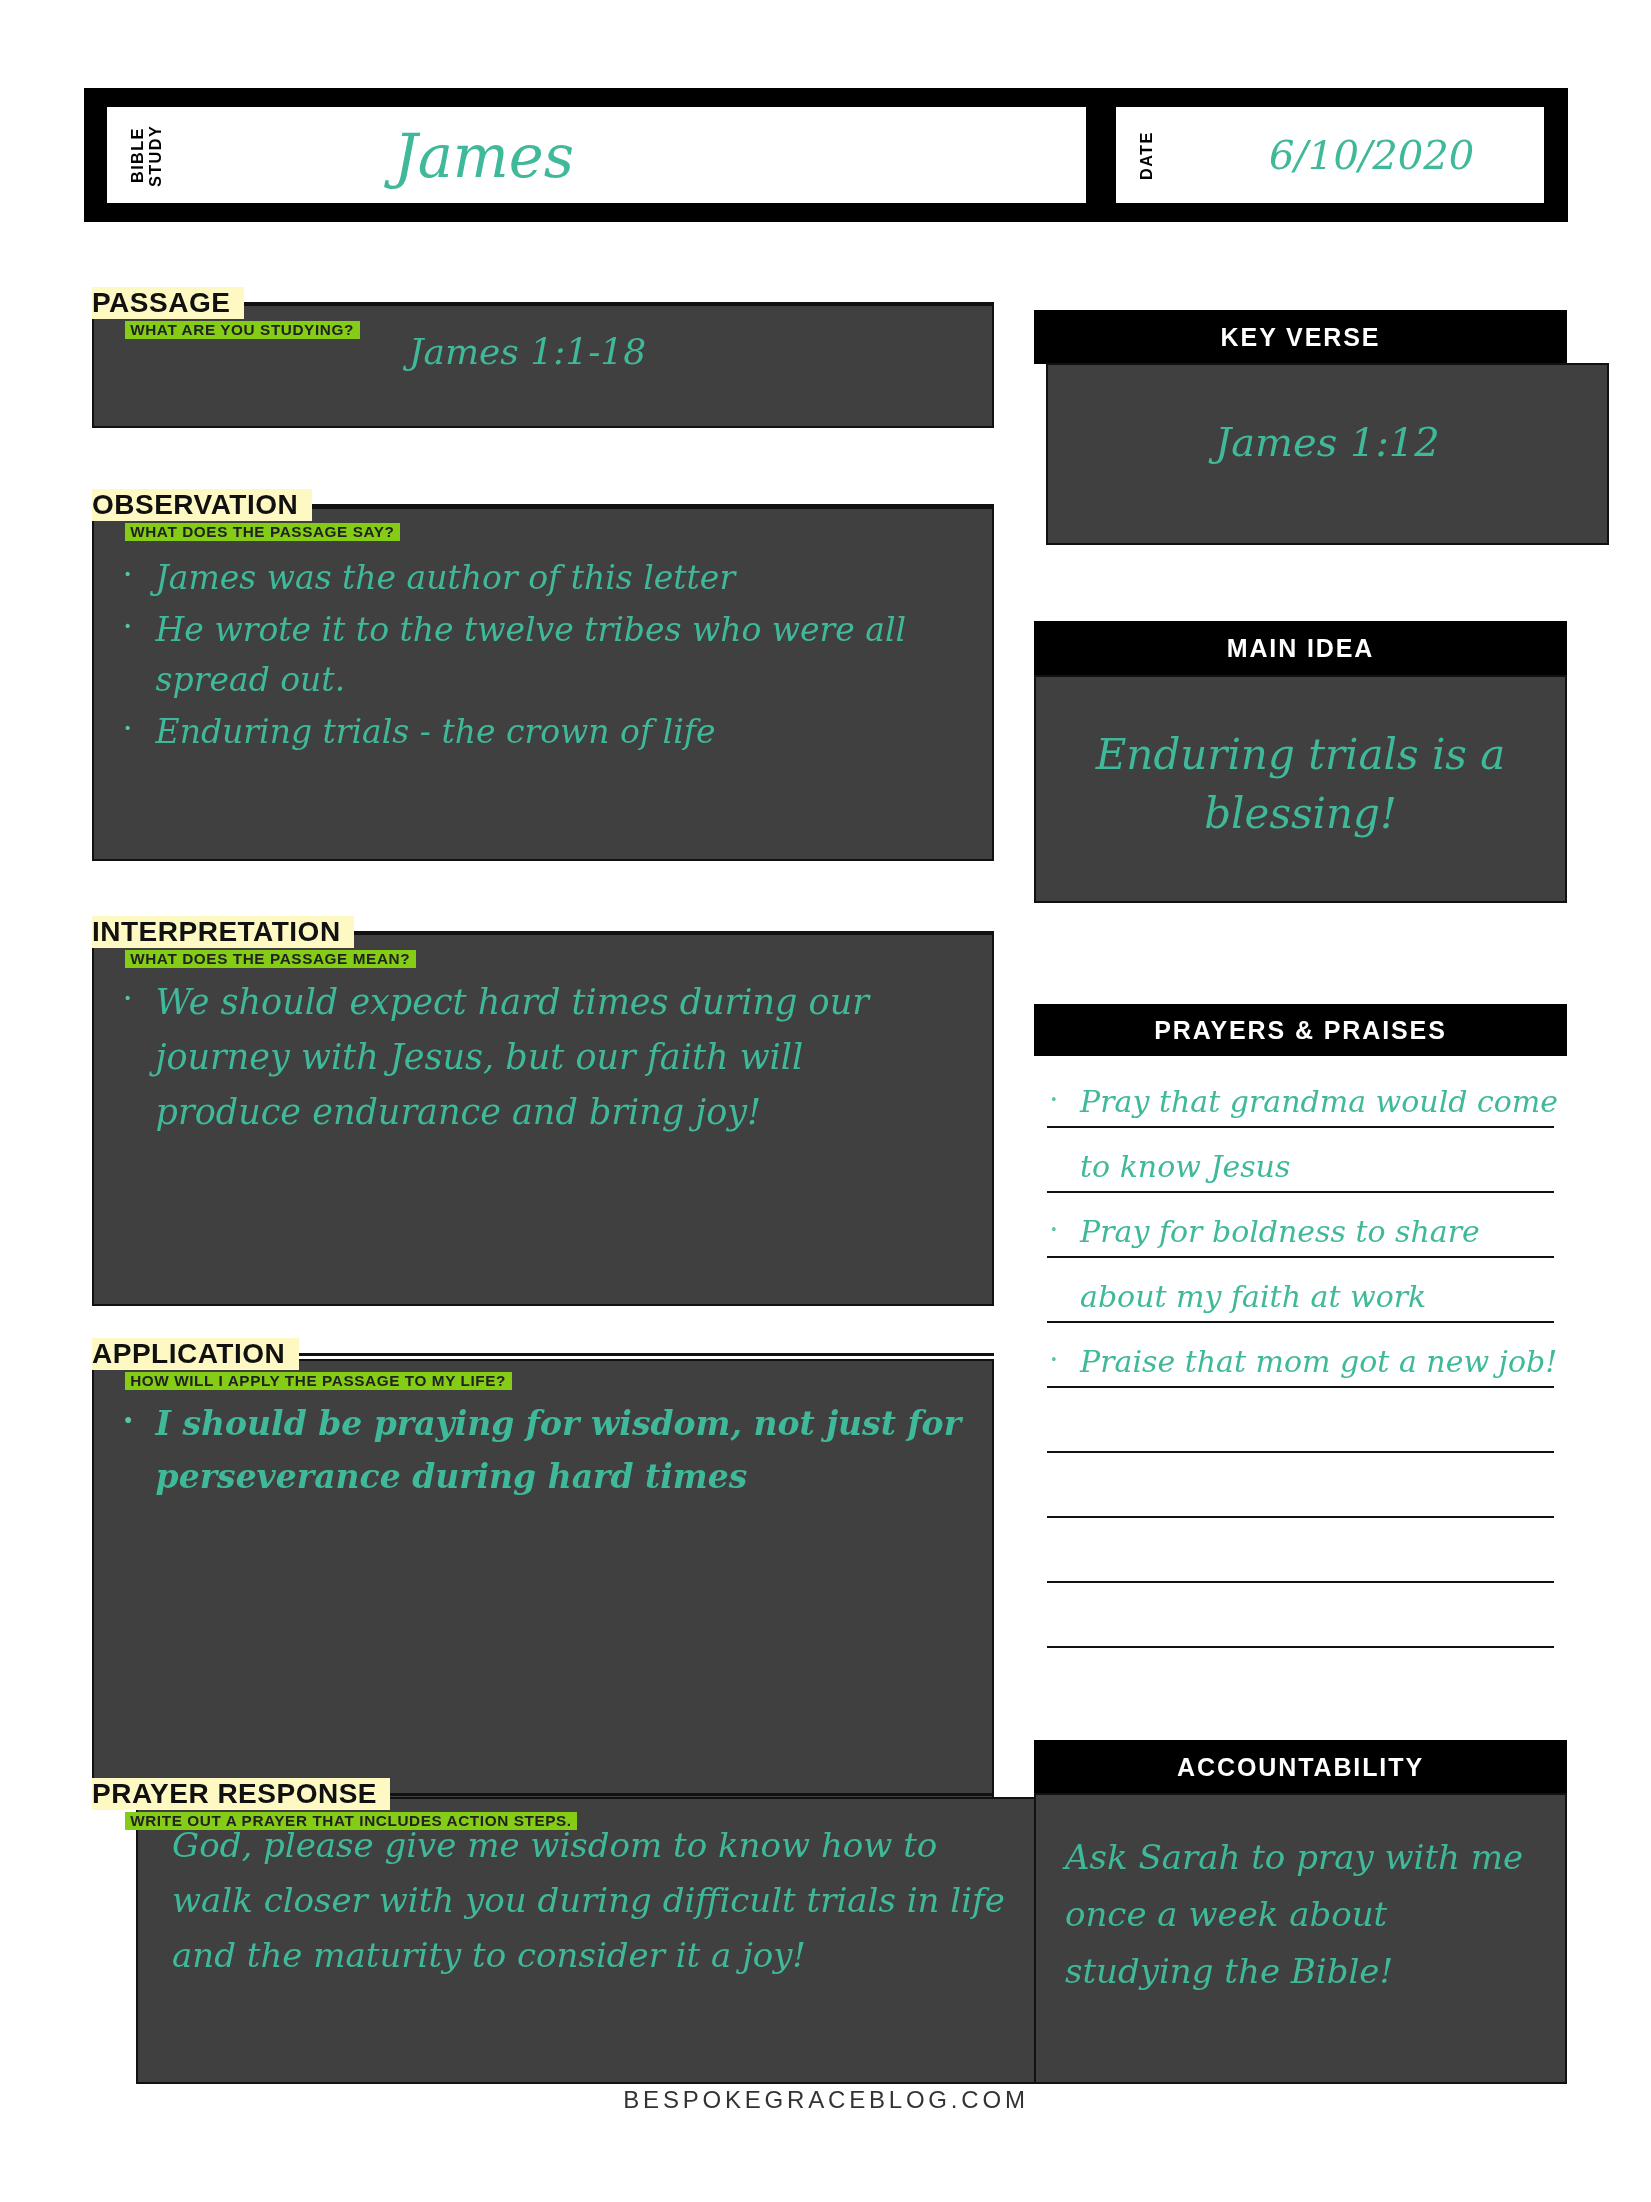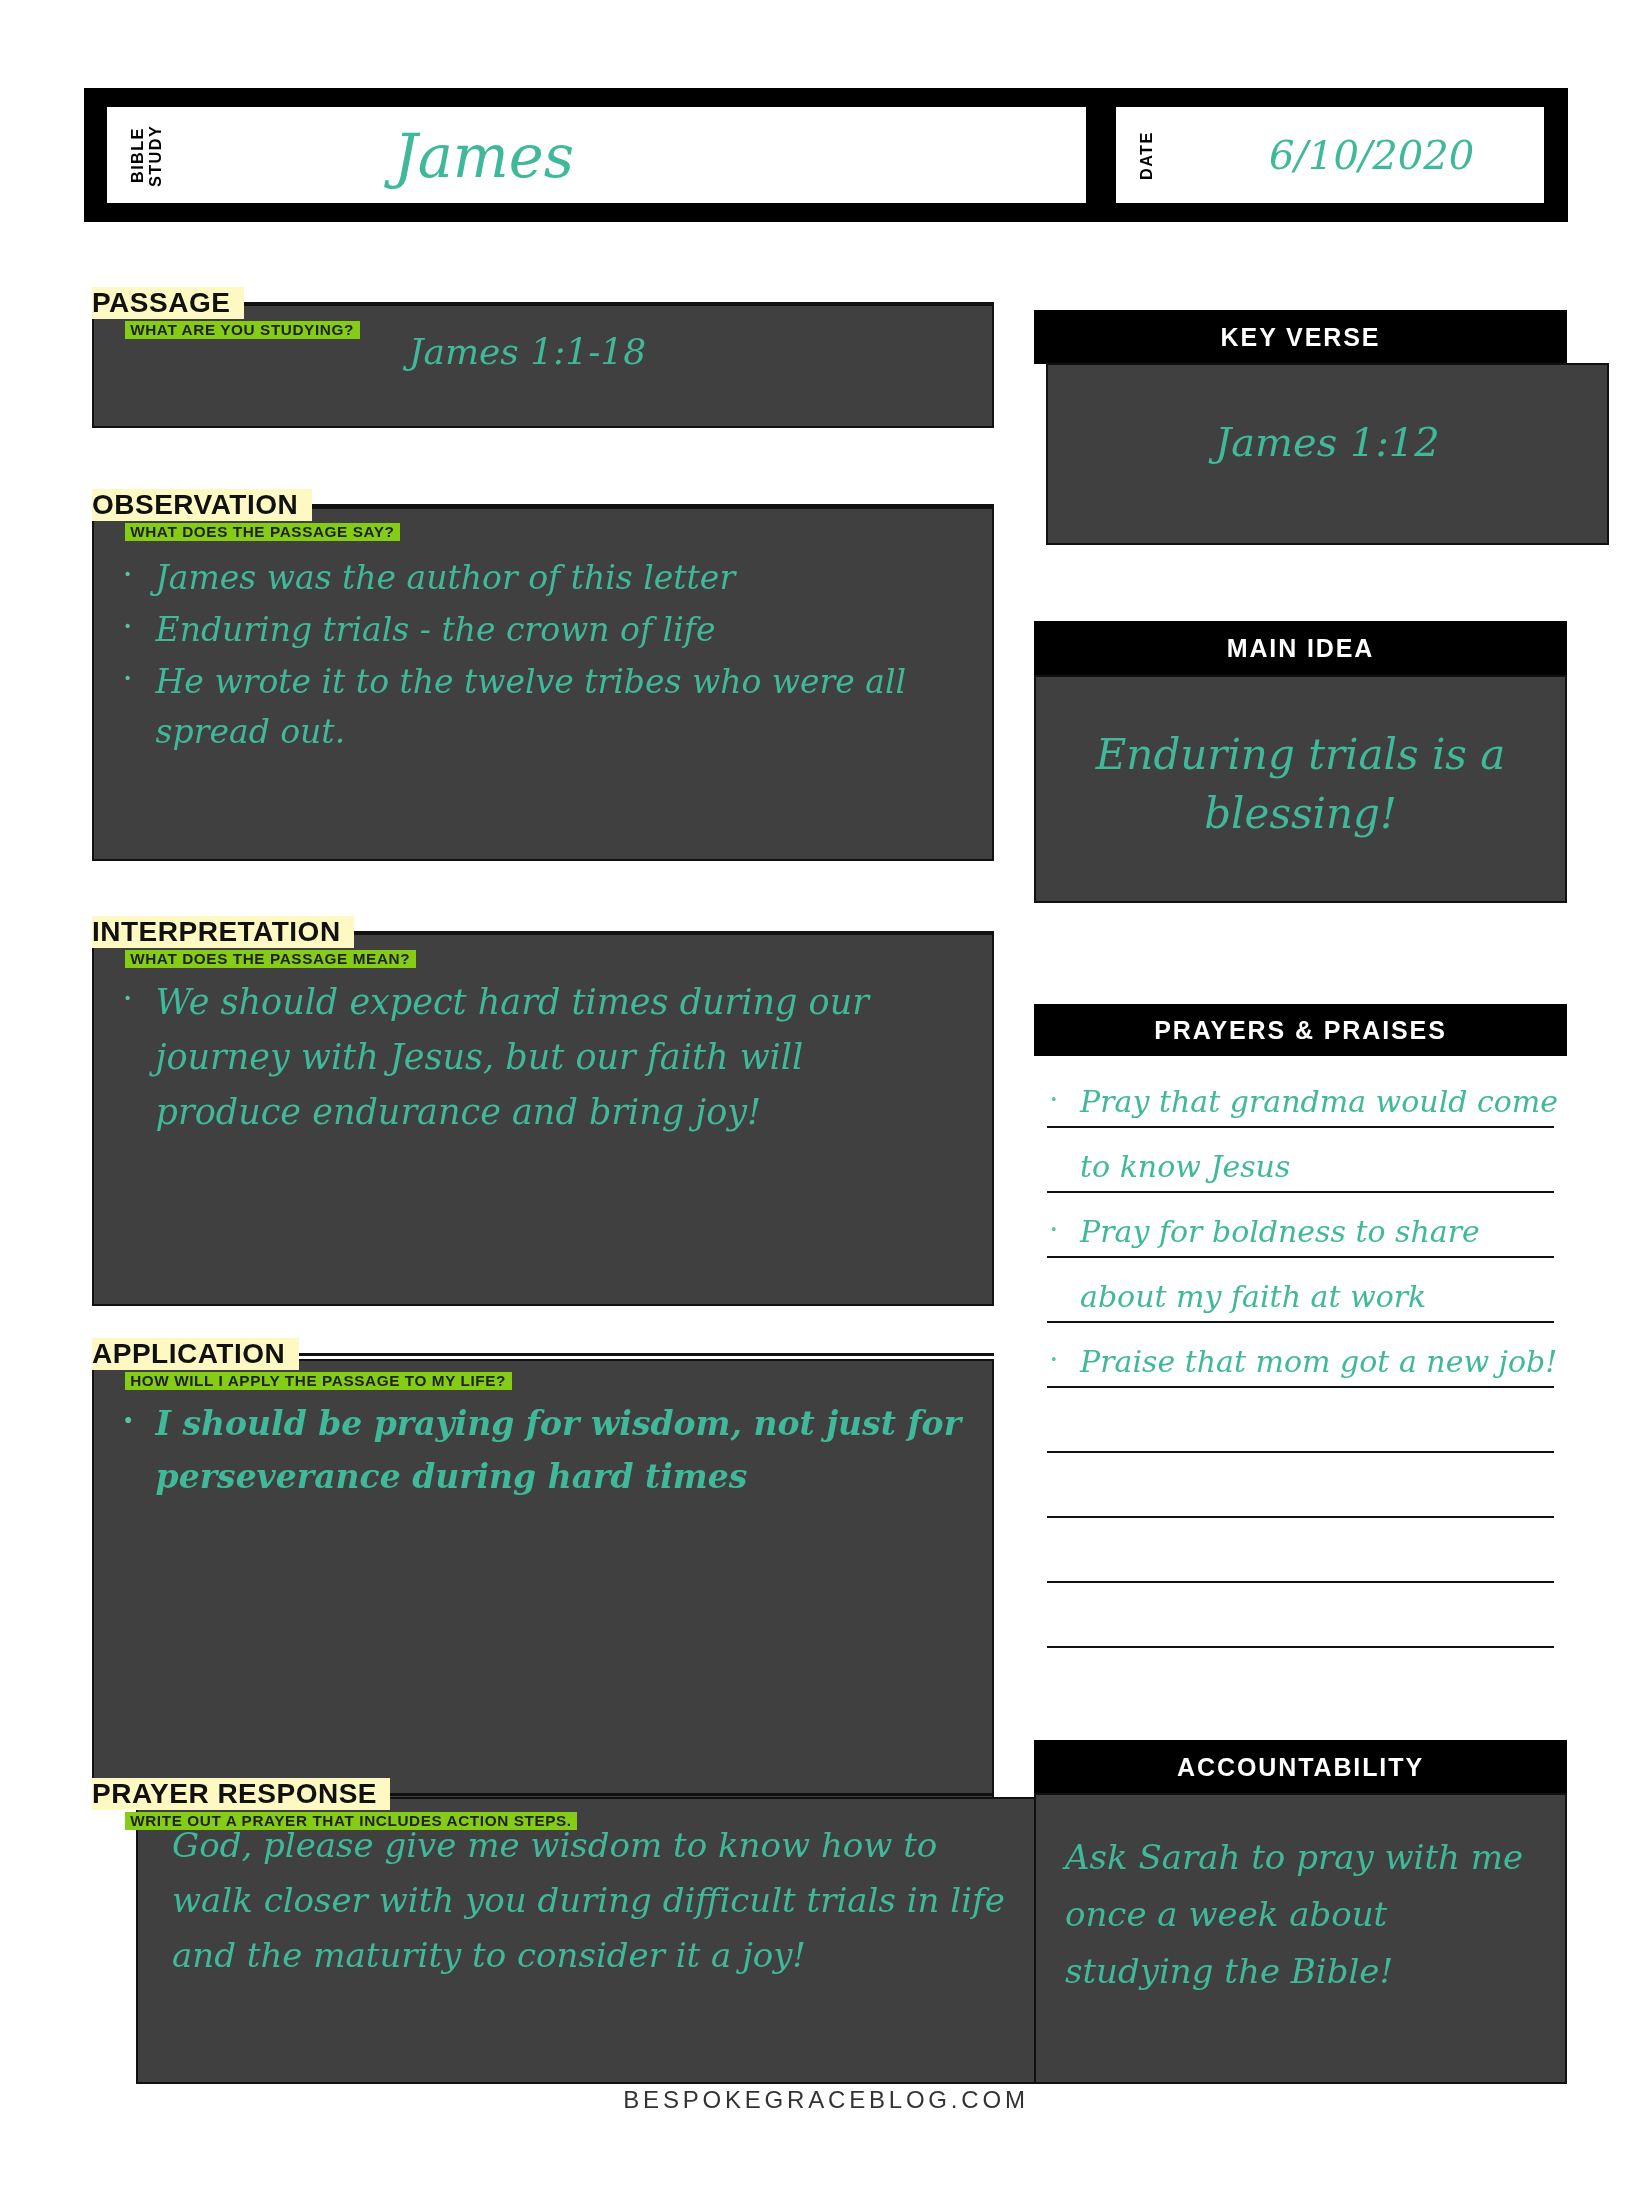--- a/index.html
+++ b/index.html
@@ -259,22 +259,22 @@
   <div class="section" style="left:92px; top:489px; width:902px;">
     <div class="section-head">
       <div class="section-title">OBSERVATION</div>
       <div class="section-rule"></div>
       <div class="section-sub">WHAT DOES THE PASSAGE SAY?</div>
     </div>
   </div>
   <div class="box" style="left:92px; top:507px; width:902px; height:354px;">
     <ul class="bullets hand" style="position:absolute; left:7.6px; top:44px; right:13.4px;">
       <li>James was the author of this letter</li>
+      <li>He wrote it to the twelve tribes who were all spread out.</li>
       <li>Enduring trials - the crown of life</li>
-      <li>He wrote it to the twelve tribes who were all spread out.</li>
     </ul>
   </div>
 
   <div class="section" style="left:92px; top:916px; width:902px;">
     <div class="section-head">
       <div class="section-title">INTERPRETATION</div>
       <div class="section-rule"></div>
       <div class="section-sub">WHAT DOES THE PASSAGE MEAN?</div>
     </div>
   </div>

